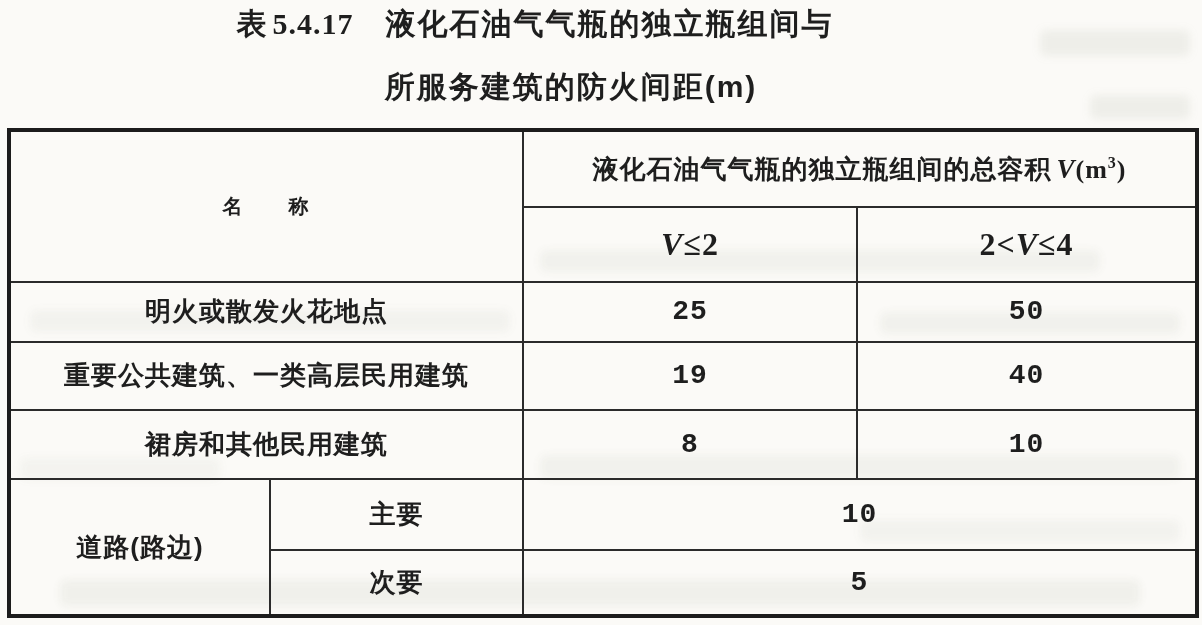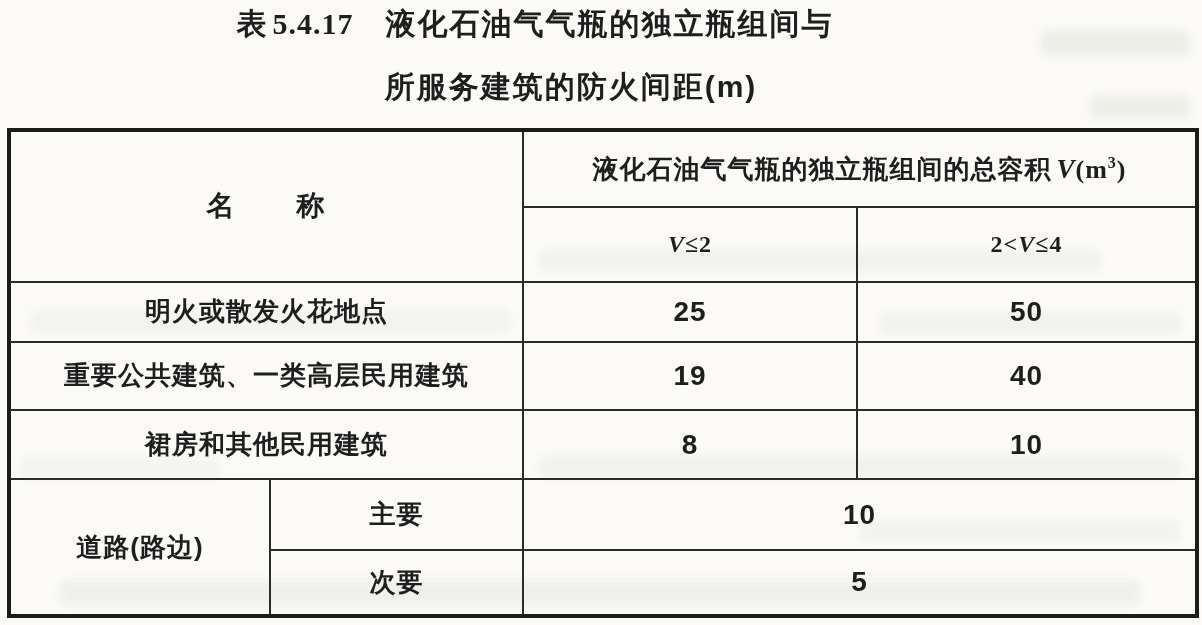--- a/index.html
+++ b/index.html
@@ -60,45 +60,45 @@
     vertical-align: middle;
     font-weight: bold;
     padding: 0;
   }
   table.firetable { border: 4px solid #1c1c1c; }
   .cjk-cell {
     font-size: 26px;
     letter-spacing: 1px;
     font-weight: bold;
   }
-  .name-hdr { font-size: 28px; letter-spacing: 2px; }
+  .name-hdr { font-size: 20px; letter-spacing: 2px; }
   .vol-hdr { font-size: 26px; letter-spacing: 1px; }
   .serif-var {
     font-family: "Liberation Serif", "DejaVu Serif", serif;
     font-style: italic;
     font-weight: bold;
     font-size: 27px;
     padding-left: 5px;
   }
   .unit {
     font-family: "Liberation Serif", "DejaVu Serif", serif;
     font-style: normal;
     font-weight: bold;
     font-size: 26px;
   }
   .unit sup { font-size: 16px; }
   .subhdr {
     font-family: "Liberation Serif", "DejaVu Serif", serif;
     font-weight: bold;
-    font-size: 24px;
+    font-size: 32px;
     letter-spacing: 1px;
   }
   .subhdr .v { font-style: italic; }
   .num-cell {
-    font-family: Liberation Sans, sans-serif;
+    font-family: Liberation Mono, monospace;
     font-weight: bold;
     font-size: 28px;
     letter-spacing: 1px;
   }
 </style>
 </head>
 <body>
 
 <div class="ghost" style="left:1040px; top:30px; width:150px; height:26px;"></div>
 <div class="ghost" style="left:1090px; top:95px; width:100px; height:24px;"></div>

